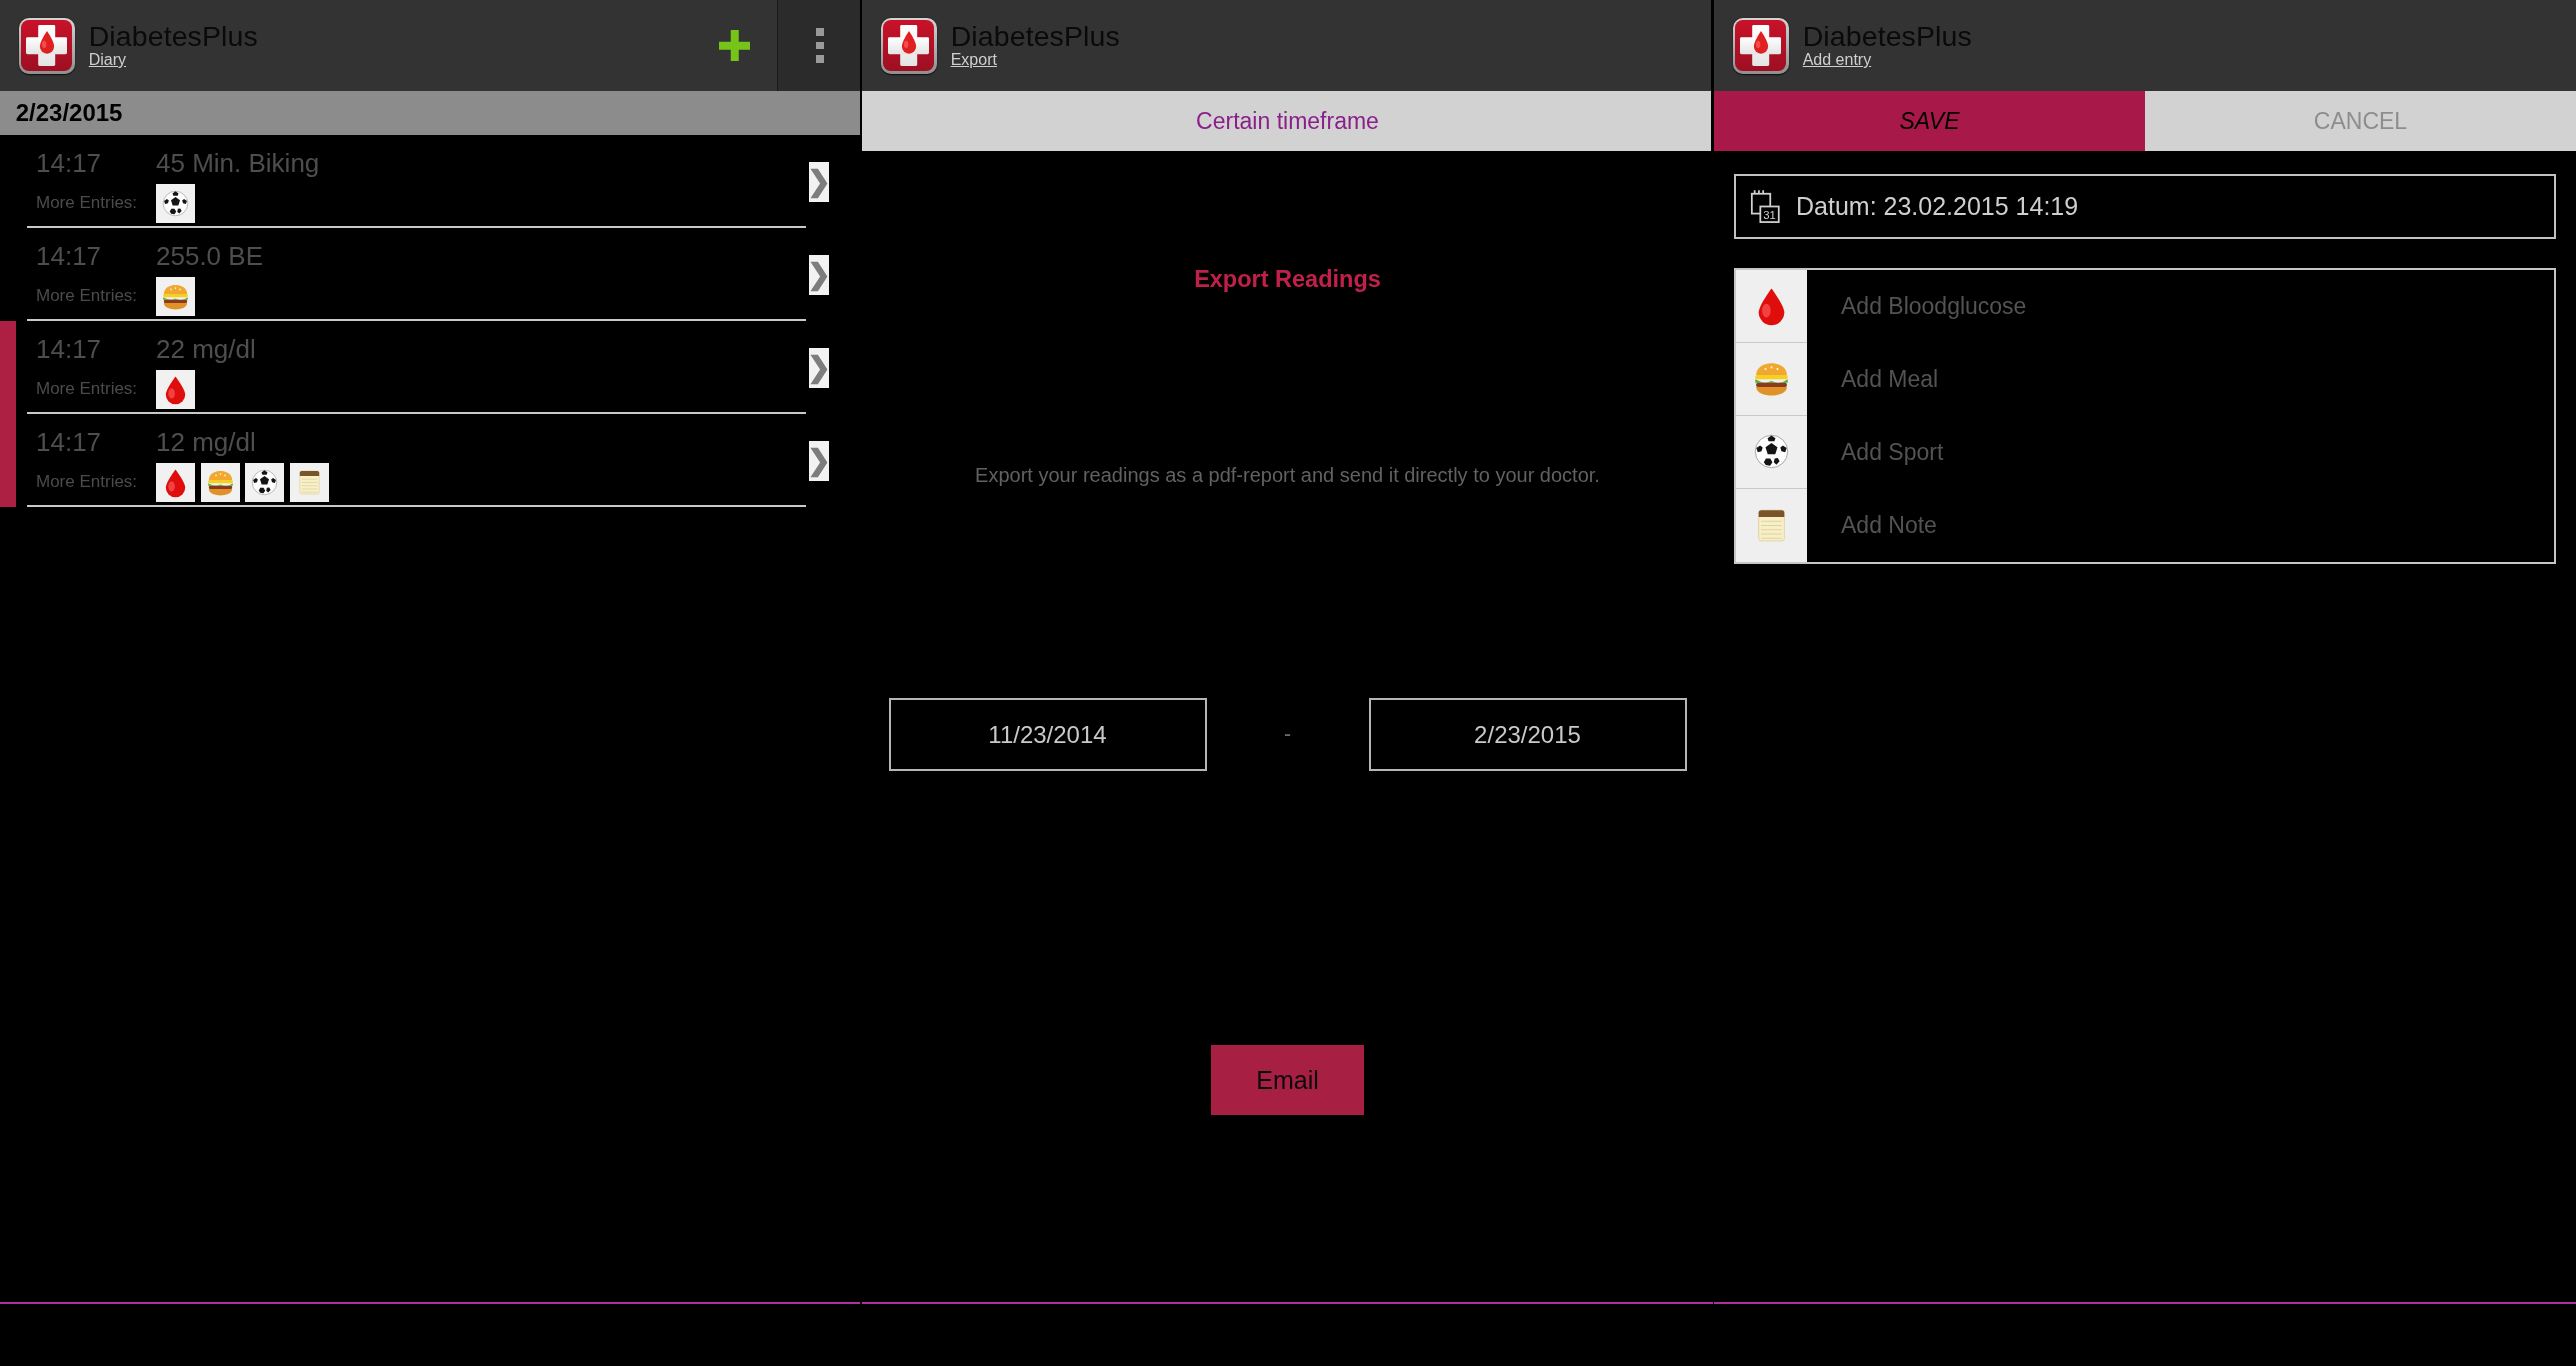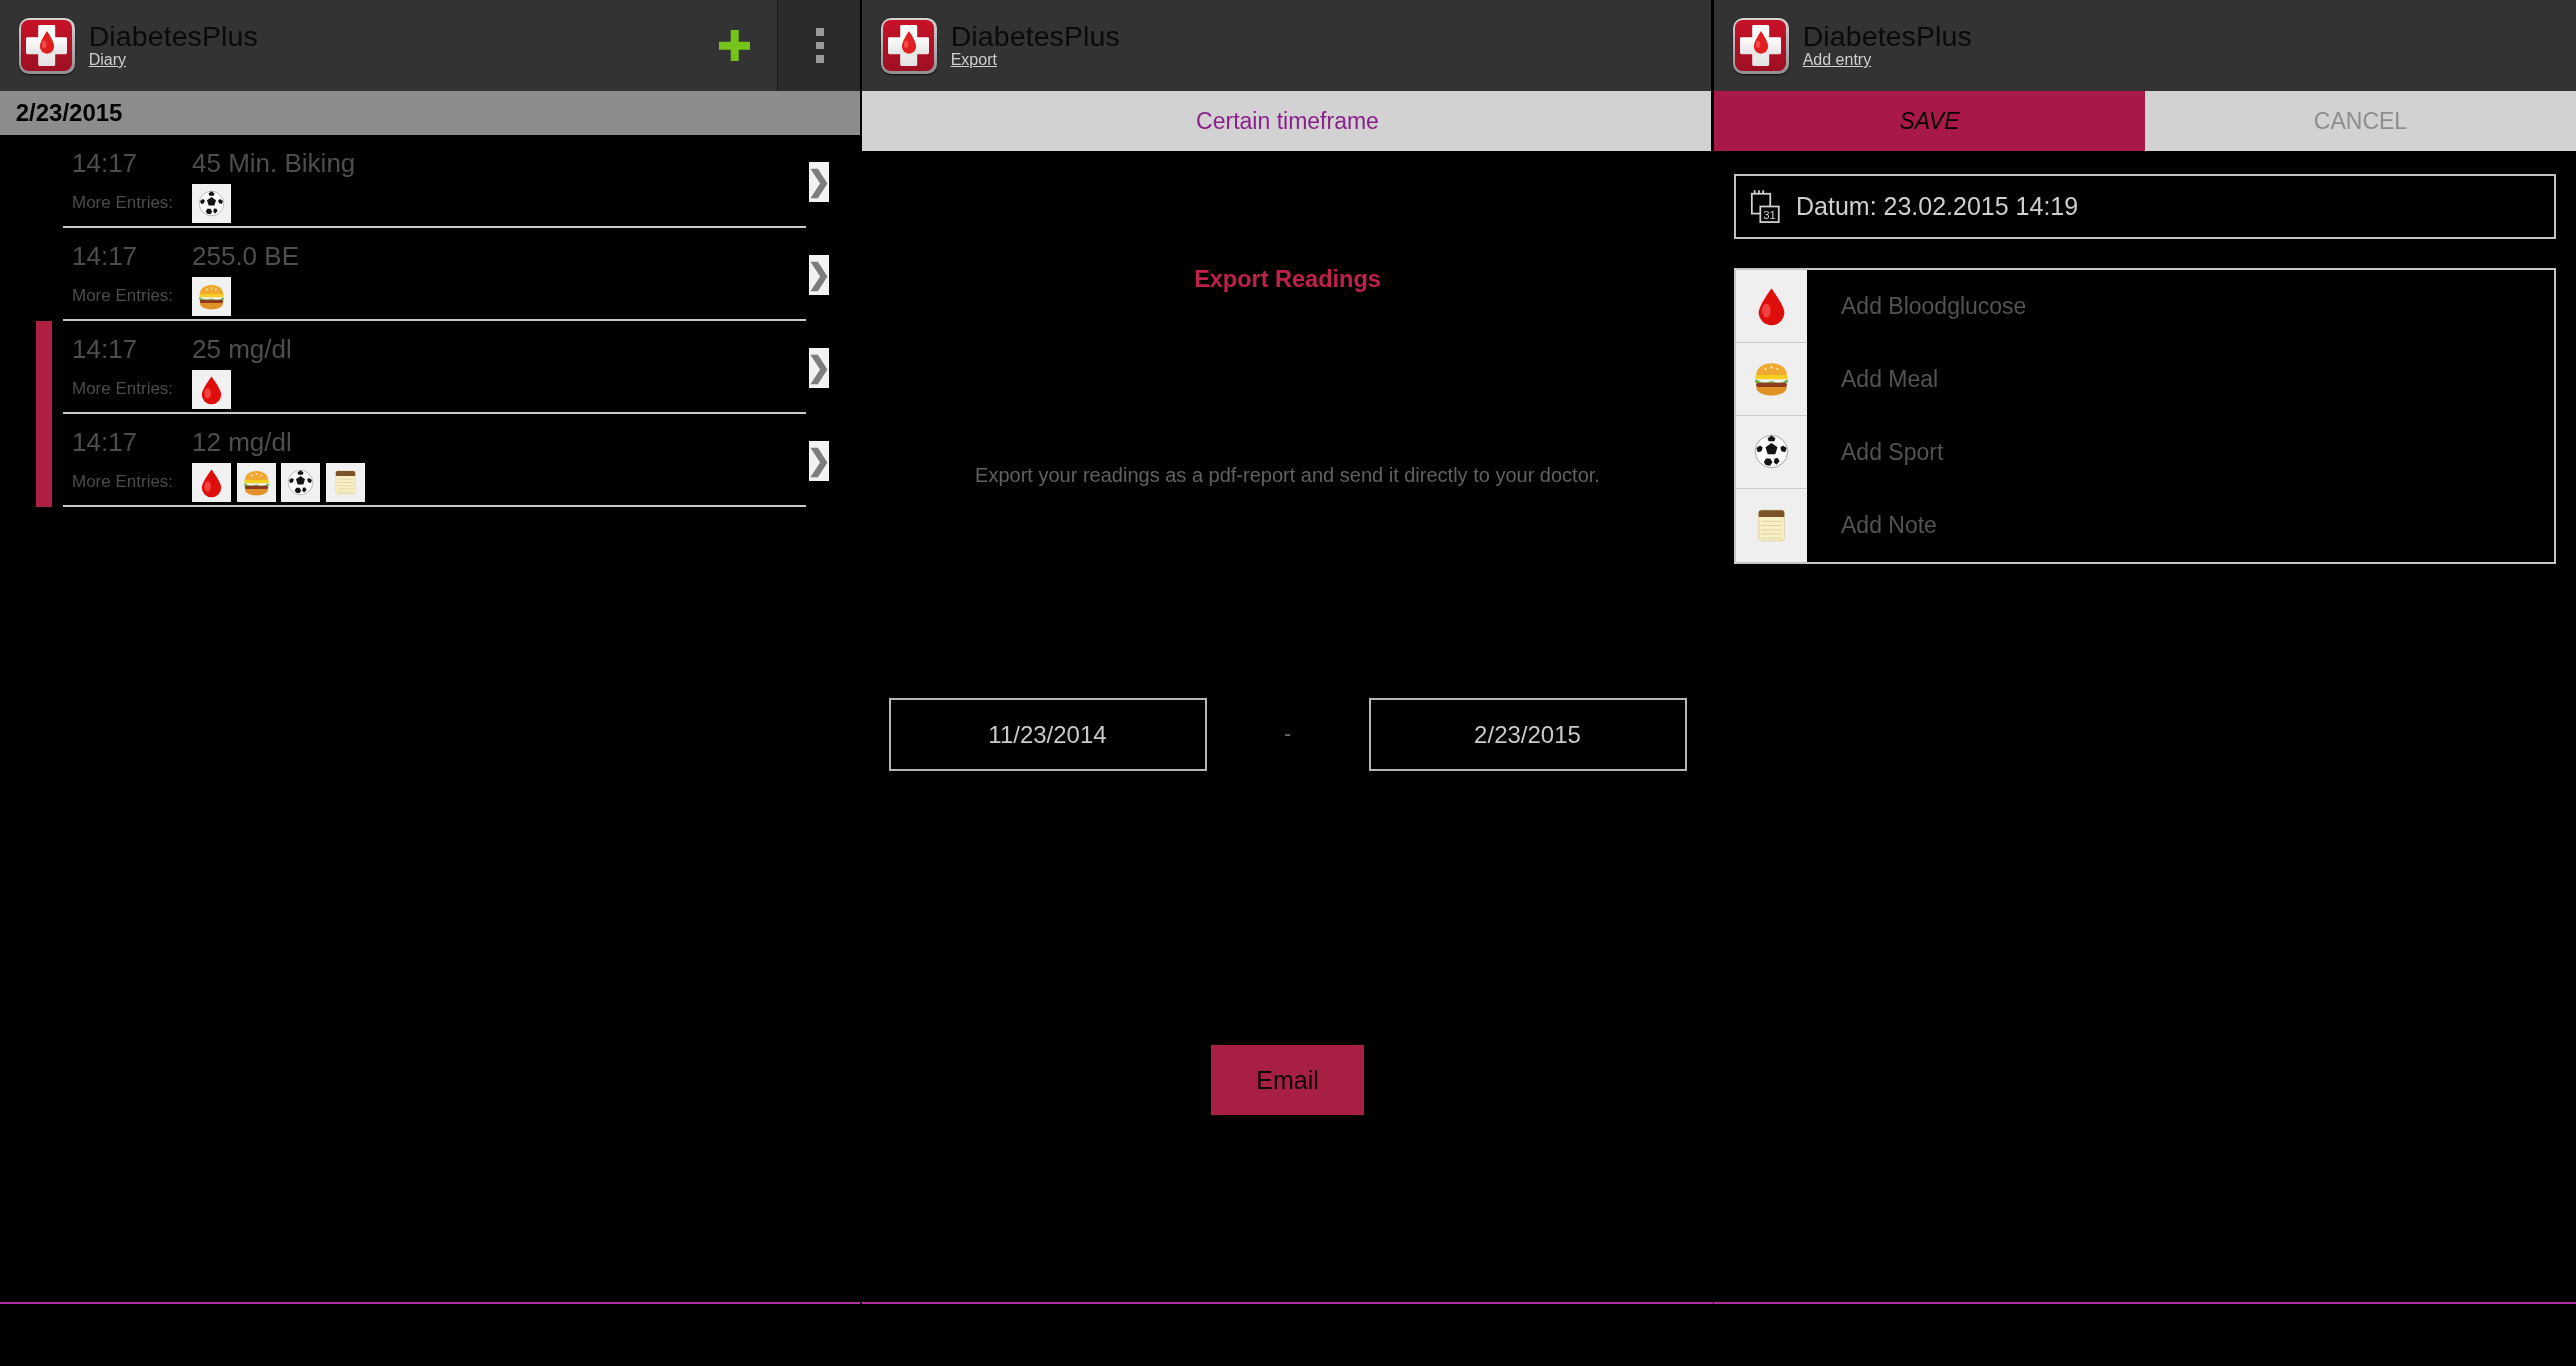--- a/index.html
+++ b/index.html
@@ -67,21 +67,21 @@
   .plus-icon::after  { top: 50%; left: 0; height: 8.5px; width: 31px; transform: translateY(-50%); }
   .dots-icon { display: flex; flex-direction: column; gap: 5.7px; }
   .dots-icon i { display: block; width: 7.8px; height: 7.8px; background: #9a9a9a; }
 
   
   .date-header {
     height: 44px; background: #8c8c8c;
     display: flex; align-items: center; padding-left: 15.7px;
     color: #000; font-weight: bold; font-size: 24px;
   }
-  .diary-list { background: #000; padding-left: 36px; }
+  .diary-list { background: #000; }
   .diary-row { position: relative; height: 93px; background: #000; }
   .diary-row .accent {
     position: absolute; left: 0; top: 0; width: 15.7px; height: 100%;
   }
   .diary-row.hi .accent { background: #ad1f43; }
   .diary-row .divider {
     position: absolute; left: 27px; right: 56px; bottom: 0;
     height: 2.1px; background: #c9c9c9;
   }
   .row-top { position: absolute; left: 0; top: 11.4px; height: 34px; width: 100%; display: flex; align-items: center; }
@@ -257,21 +257,21 @@
               </span>
             </span>
           </div>
           <span class="chev">❯</span>
           <span class="divider"></span>
         </div>
         <div class="diary-row hi">
           <span class="accent"></span>
           <div class="row-top">
             <span class="row-time">14:17</span>
-            <span class="row-value">25 mg/dl</span>
+            <span class="row-value">22 mg/dl</span>
           </div>
           <div class="row-bottom">
             <span class="row-more">More Entries:</span>
             <span class="row-icons">
               <span class="emoji-tile">
                 <svg width="31" height="31" viewBox="0 0 48 48">
                   <path d="M24 4 C24 4 9 24 9 32 a15 15 0 0 0 30 0 C39 24 24 4 24 4 Z" fill="#e00d0d"></path>
                   <ellipse cx="18" cy="30" rx="5" ry="8" fill="#ff7070" opacity=".55"></ellipse>
                 </svg>
               </span>

